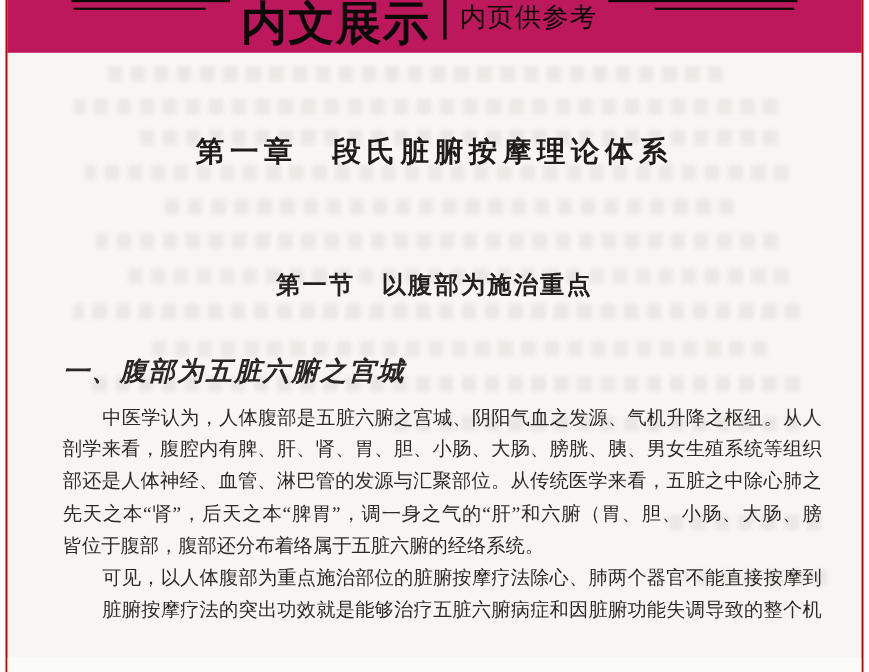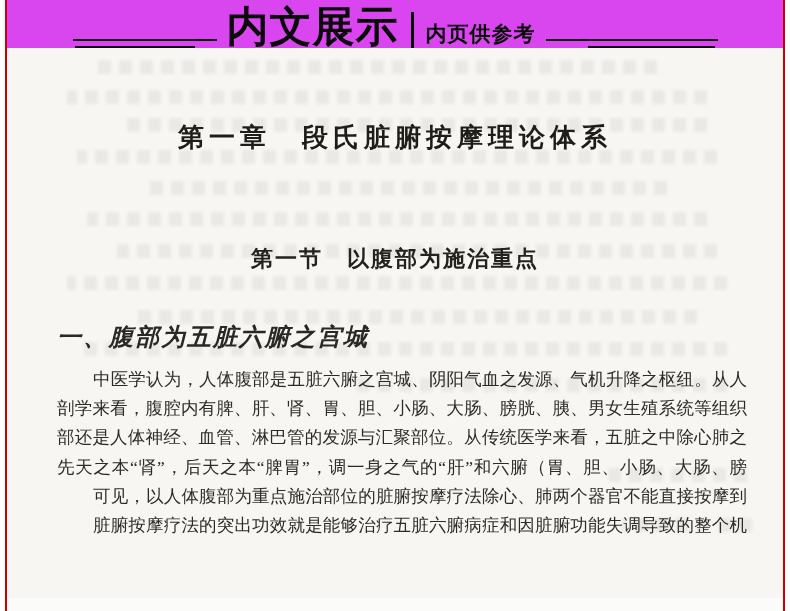--- a/index.html
+++ b/index.html
@@ -13,38 +13,38 @@
     background:#ffffff;
     font-family:"Liberation Serif", serif;
   }
   .red-border{position:absolute;top:0;bottom:0;width:2px;background:var(--border-red);}
   .red-border.left{left:5px;}
   .red-border.right{right:5px;}
 
   
   .banner{
     position:absolute;left:7px;right:7px;top:0;height:48px;
-    background:#d946ef;display:flex;align-items:flex-end;justify-content:center;
+    background:#be185d;display:flex;align-items:flex-start;justify-content:center;
     gap:10px;z-index:5;
   }
   .deco-lines{display:flex;flex-direction:column;gap:5px;}
   .deco-lines .dl{height:2px;background:#0a0a0a;}
   .deco-lines.left .dl1{width:144px;align-self:flex-end;}
   .deco-lines.left .dl2{width:120px;align-self:flex-start;margin-left:2px;}
   .deco-lines.right .dl1{width:172px;align-self:flex-start;}
   .deco-lines.right .dl2{width:127px;align-self:flex-end;margin-right:3px;}
   .banner-title{
     font-family:"Liberation Sans", sans-serif;
     font-size:42px;line-height:1;font-weight:900;color:#0a0a0a;
     letter-spacing:1px;margin:0;
   }
   .banner-vbar{width:3px;height:36px;background:#0a0a0a;margin:0 2px 0 2px;}
   .banner-subtitle{
     font-family:"Liberation Sans", sans-serif;
-    font-size:21px;font-weight:700;color:#0a0a0a;letter-spacing:1px;
+    font-size:24px;font-weight:400;color:#0a0a0a;letter-spacing:1px;
     white-space:nowrap;
   }
 
   
   .page{
     position:absolute;left:7px;right:7px;top:48px;bottom:0;
     background:var(--page-bg);
   }
   .bottom-strip{position:absolute;left:0;right:0;bottom:0;height:13px;background:#fbfbf9;}
 
@@ -123,18 +123,19 @@
 
   <h2 class="chapter-title">第一章　段氏脏腑按摩理论体系</h2>
   <h3 class="section-title">第一节　以腹部为施治重点</h3>
   <h4 class="subsection-title">一、腹部为五脏六腑之宫城</h4>
 
   <div class="body-text">
       <div class="body-line indent fill">中医学认为，人体腹部是五脏六腑之宫城、阴阳气血之发源、气机升降之枢纽。从人体解</div>
       <div class="body-line fill">剖学来看，腹腔内有脾、肝、肾、胃、胆、小肠、大肠、膀胱、胰、男女生殖系统等组织器官，另外，腹</div>
       <div class="body-line fill">部还是人体神经、血管、淋巴管的发源与汇聚部位。从传统医学来看，五脏之中除心肺之外的</div>
       <div class="body-line fill">先天之本“肾”，后天之本“脾胃”，调一身之气的“肝”和六腑（胃、胆、小肠、大肠、膀胱、三焦）</div>
+      <div class="body-line">皆位于腹部，腹部还分布着络属于五脏六腑的经络系统。</div>
       <div class="body-line indent fill">可见，以人体腹部为重点施治部位的脏腑按摩疗法除心、肺两个器官不能直接按摩到之</div>
       <div class="body-line indent fill">脏腑按摩疗法的突出功效就是能够治疗五脏六腑病症和因脏腑功能失调导致的整个机体</div>
     </div>
 
   <div class="bottom-strip"></div>
 </div>
 
 </body></html>

